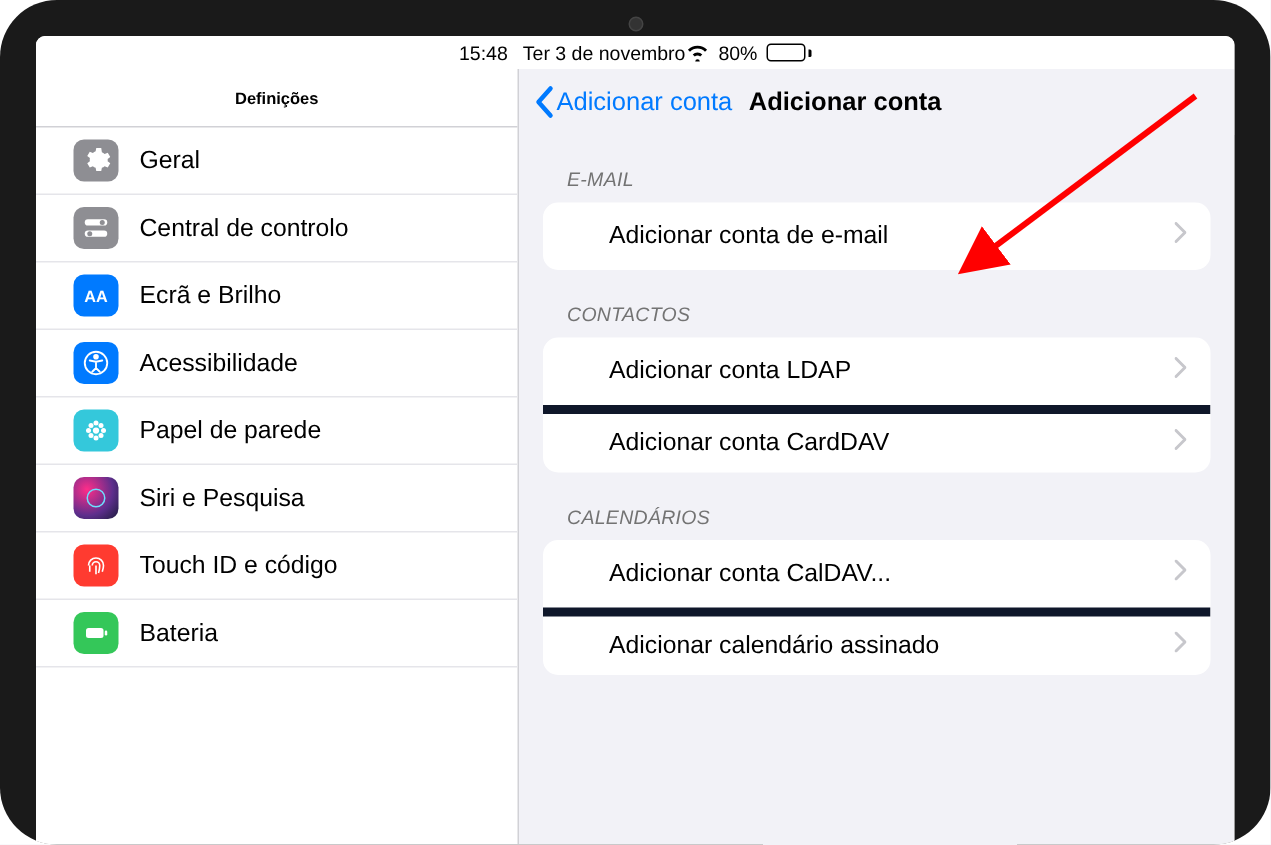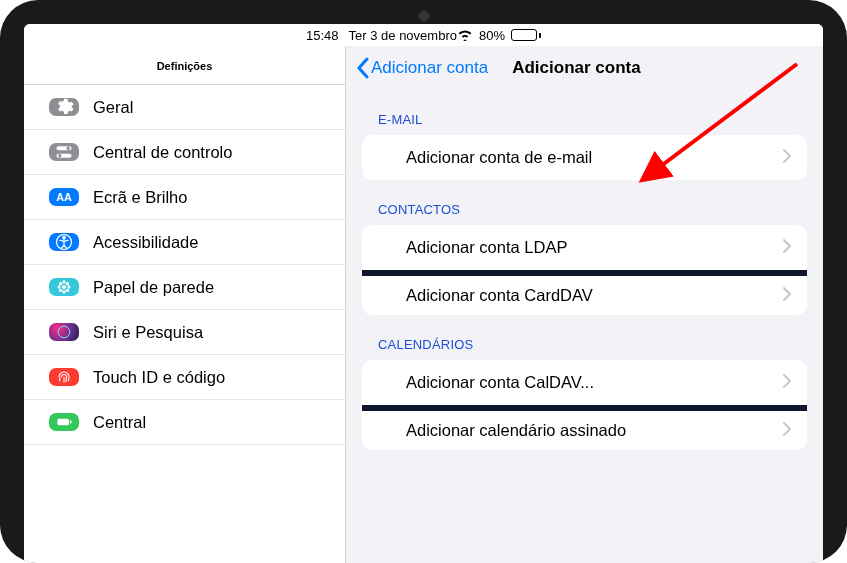--- a/index.html
+++ b/index.html
@@ -36,39 +36,39 @@
     .sidebar-title {
       text-align: center; font-weight: 600; font-size: 11px; padding: 14px 0 12px;
       border-bottom: 1px solid #d1d1d6;
     }
     .sidebar-list { flex: 1; overflow-y: hidden; }
     .sidebar-item {
       display: flex; align-items: center; height: 45px; padding: 0 25px;
       border-bottom: 1px solid #e5e5ea; gap: 14px; cursor: pointer;
     }
     .s-icon {
-      width: 30px; height: 18px; border-radius: 7px; display: flex;
+      width: 30px; height: 28px; border-radius: 7px; display: flex;
       align-items: center; justify-content: center; flex-shrink: 0;
     }
     .s-label { font-size: 16.5px; color: #000; }
     .detail {
       flex: 1; background: #f2f2f7; display: flex; flex-direction: column;
       position: relative;
     }
     .nav-header {
       height: 44px; display: flex; align-items: center; padding: 0 10px;
-      gap: 16px; background: #f2f2f7;
+      gap: 3px; background: #f2f2f7;
     }
     .back-btn { display: flex; align-items: center; color: #007aff; font-size: 17px; cursor: pointer; gap: 2px; }
     .back-chevron svg { display: block; }
     .nav-title { font-size: 17px; font-weight: 600; color: #000; margin-left: 8px; }
     .groups { padding: 0 16px; }
     .group-header {
-      font-size: 13px; color: #1d4ed8; text-transform: uppercase;
-      padding: 22px 16px 8px; letter-spacing: 0.2px;
+      font-size: 13px; color: #737373; text-transform: uppercase;
+      padding: 22px 16px 8px; letter-spacing: 0.2px; font-style: italic;
     }
     .group-box { background: #fff; border-radius: 10px; overflow: hidden; }
     .row {
       display: flex; align-items: center; justify-content: space-between;
       height: 45px; padding: 0 16px; cursor: pointer;
     }
     .row + .row { border-top: 6px solid #0f172a; }
     .row-label { font-size: 16.5px; color: #000; margin-left: 28px; }
     .chevron-right { color: #c7c7cc; }
     .arrow-annotation { position: absolute; top: 12px; right: 16px; pointer-events: none; }
@@ -180,21 +180,21 @@
             <span class="s-label">Touch ID e código</span>
           </div>
 
           <div class="sidebar-item">
             <span class="s-icon" style="background:#34c759">
               <svg width="20" height="20" viewBox="0 0 24 24" fill="#fff">
                   <rect x="4" y="8" width="14" height="8" rx="2"></rect>
                   <rect x="19" y="10" width="2" height="4" rx="1"></rect>
                 </svg>
             </span>
-            <span class="s-label">Central</span>
+            <span class="s-label">Bateria</span>
           </div>
 
         </div>
       </div>
 
       <div class="detail">
         <div class="nav-header">
           <div class="back-btn">
             <span class="back-chevron">
               <svg width="13" height="22" viewBox="0 0 13 22" fill="none">

